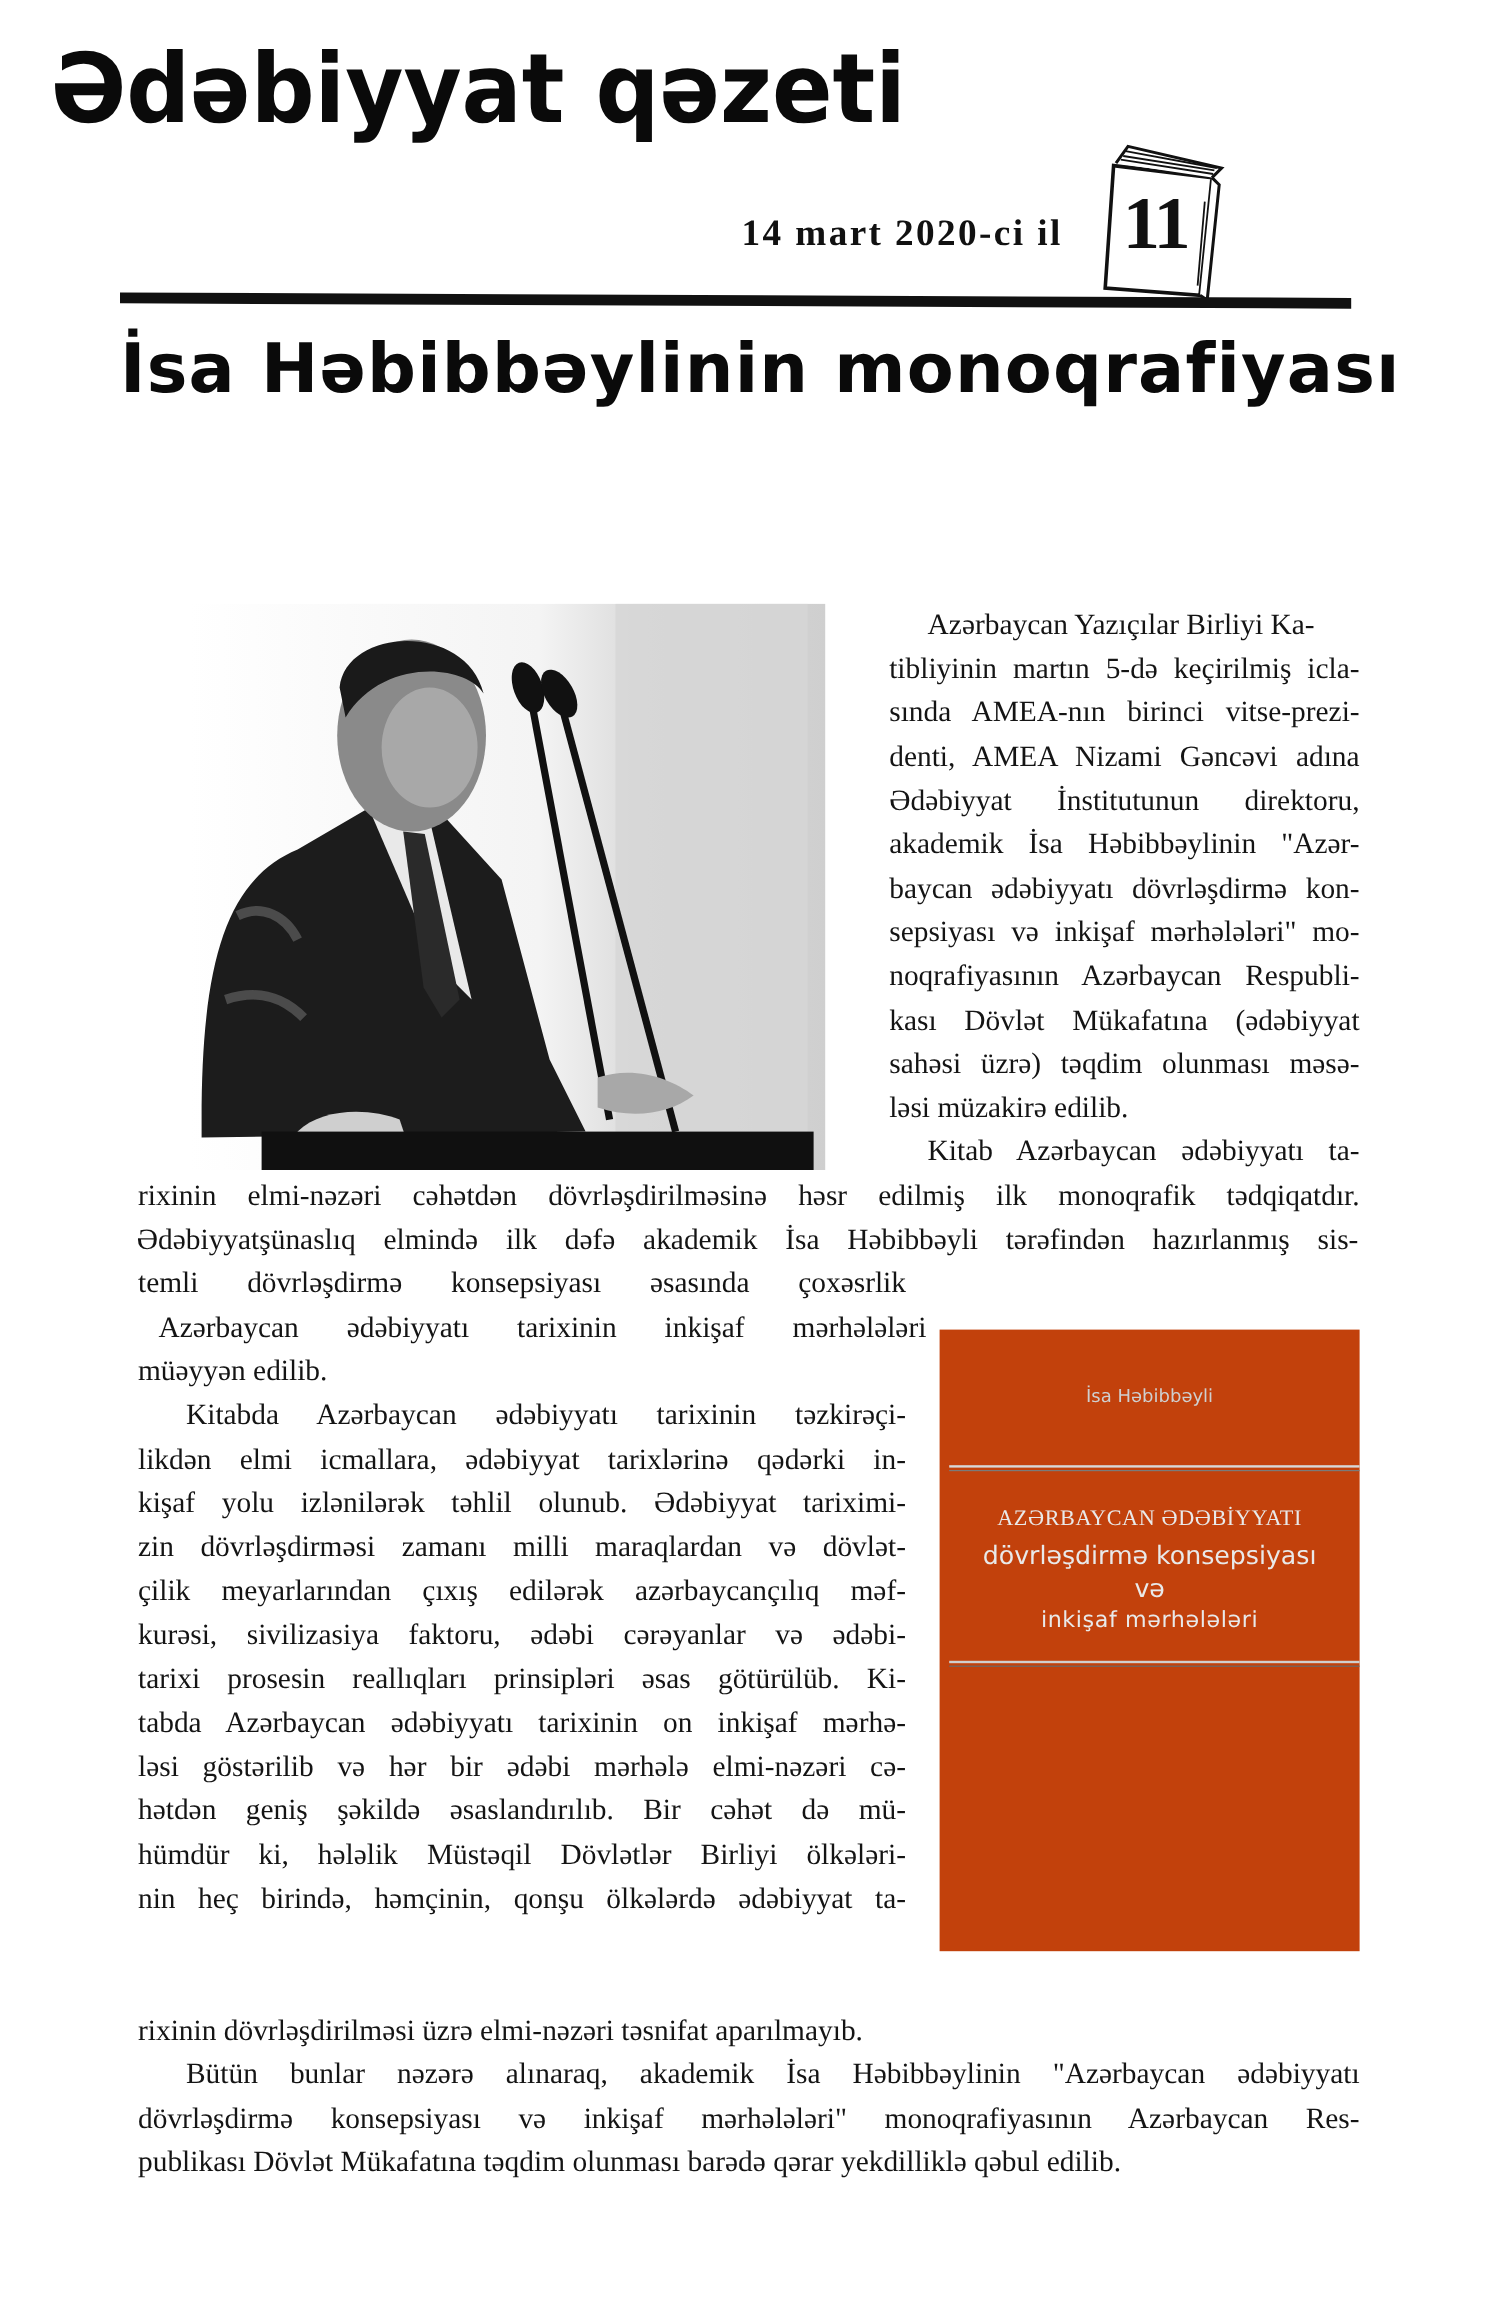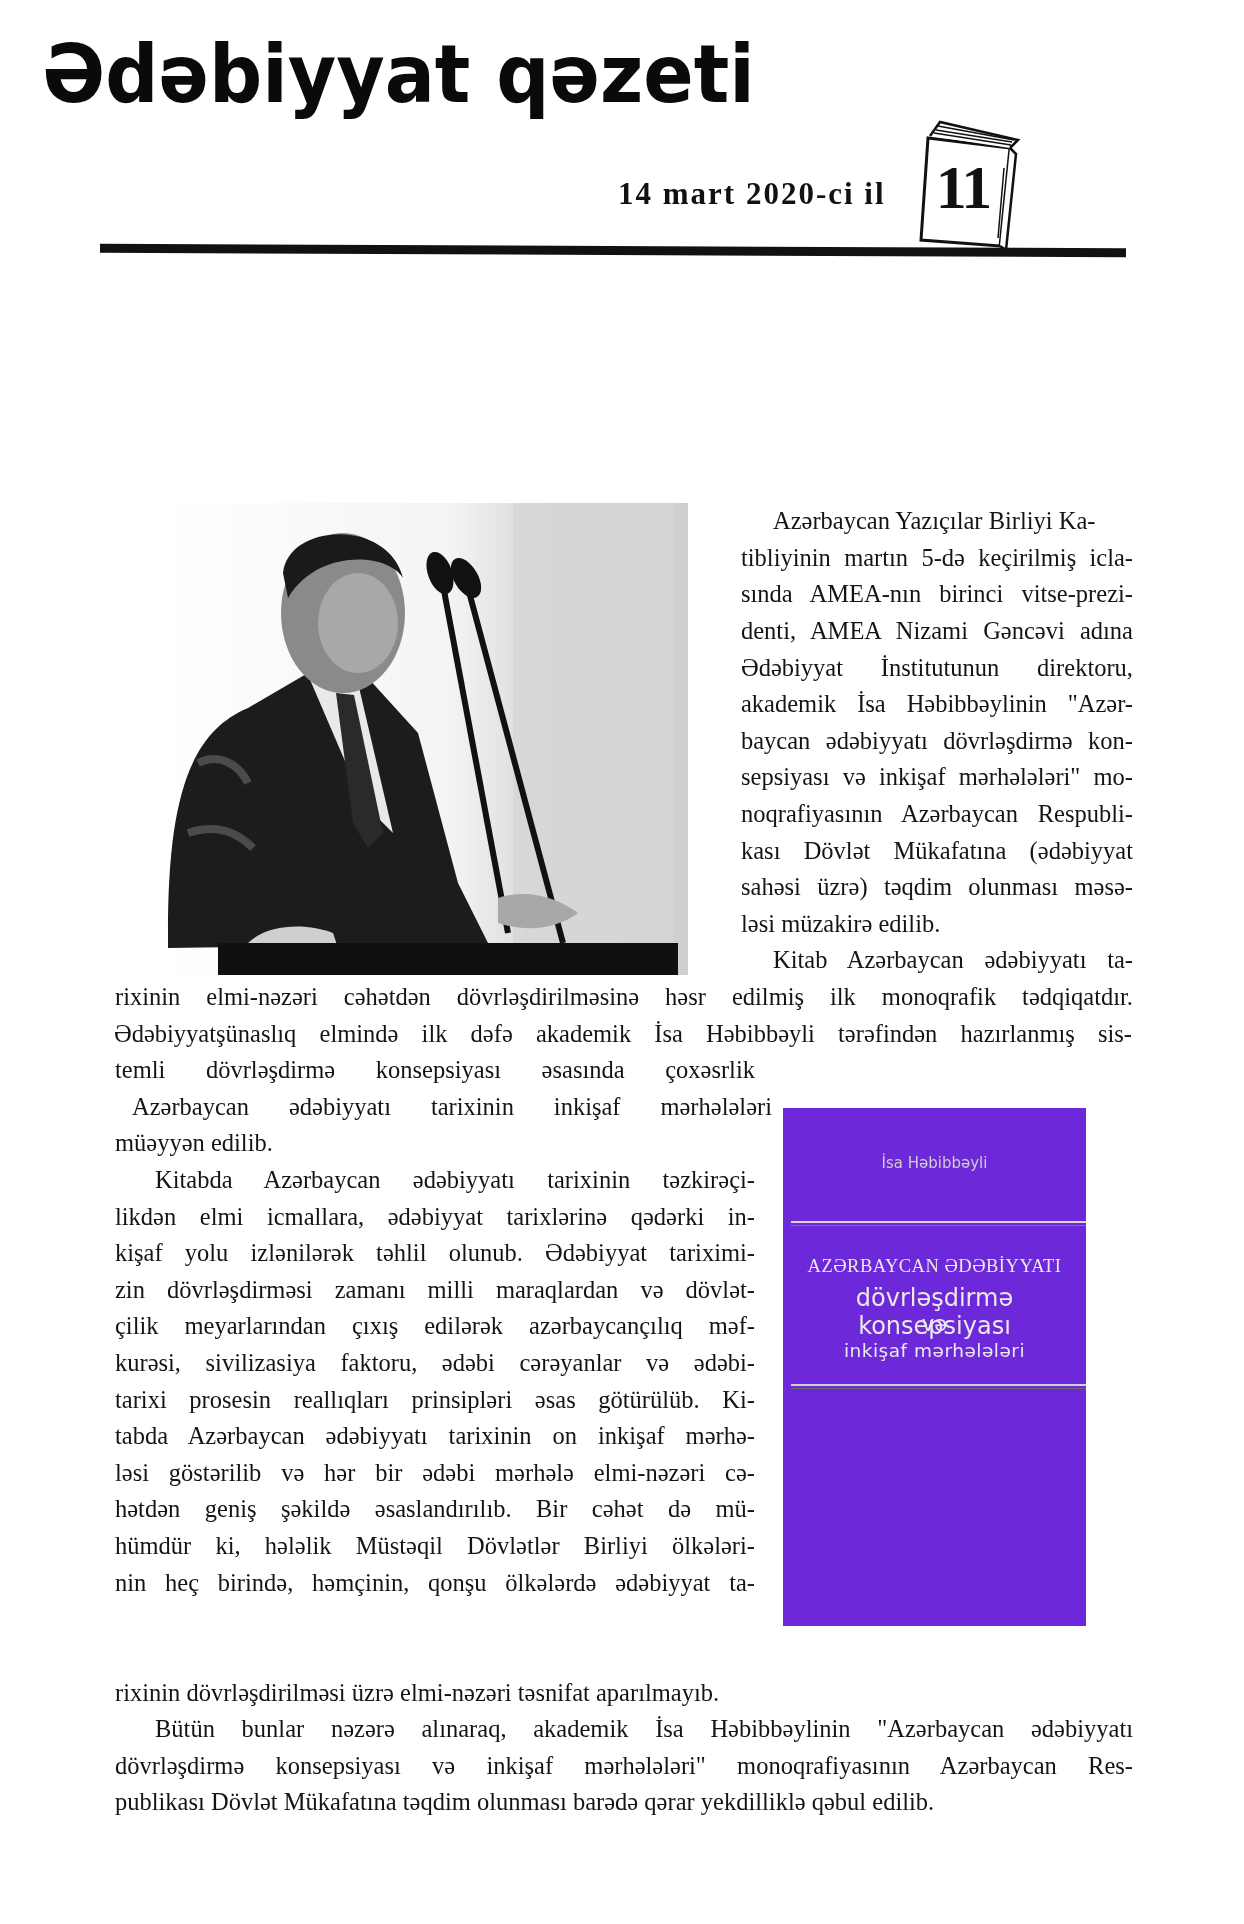--- a/index.html
+++ b/index.html
@@ -29,28 +29,28 @@
     font-size: 57px; line-height: 72px; letter-spacing: 1px; color: #0a0a0a;
   }
   .headline span { display: block; white-space: nowrap; }
   .photo { left: 158px; top: 503px; width: 530px; height: 472px; overflow: hidden; }
   .body-text {
     font-family: "Liberation Serif", serif; font-size: 24.5px; line-height: 36.6px; color: #141414;
   }
   .line { position: absolute; white-space: nowrap; }
   .just { text-align: justify; text-align-last: justify; }
   .cover {
-    left: 783px; top: 1108px; width: 303px; height: 518px; background: #6d28d9;
+    left: 783px; top: 1108px; width: 350px; height: 518px; background: #c2410c;
     font-family: "DejaVu Sans", sans-serif; color: #e9e9e9; text-align: center;
   }
   .cover .author { position: absolute; top: 46px; left: 0; right: 0; font-size: 15px; color: #cfcfcf; }
   .cover .rule1 { position: absolute; top: 113px; left: 8px; right: 0; height: 2px; background: #d8d8d8; }
   .cover .rule1b { position: absolute; top: 117px; left: 8px; right: 0; height: 1px; background: #7a7a7a; }
   .cover .t1 { position: absolute; top: 148px; left: 0; right: 0; font-size: 18.5px; letter-spacing: 0.5px; font-family: Liberation Serif, serif; }
-  .cover .t2 { position: absolute; top: 176px; left: 0; right: 0; font-size: 24px; }
+  .cover .t2 { position: absolute; top: 176px; left: 0; right: 0; font-size: 21px; }
   .cover .t3 { position: absolute; top: 204px; left: 0; right: 0; font-size: 21px; }
   .cover .t4 { position: absolute; top: 232px; left: 0; right: 0; font-size: 18.5px; letter-spacing: 0.5px; }
   .cover .rule2 { position: absolute; top: 276px; left: 8px; right: 0; height: 2px; background: #d0d0d0; }
   .cover .rule2b { position: absolute; top: 280px; left: 8px; right: 0; height: 1px; background: #6a6a6a; }
 </style>
 </head>
 <body>
 
 <div class="abs masthead">Ədəbiyyat qəzeti</div>
 <div class="abs issue-date">14 mart 2020-ci il</div>
@@ -60,20 +60,21 @@
     <path d="M92 30 L98 36 L88 132 L82 128" fill="#fff" stroke="#111" stroke-width="2.5"></path>
     <path d="M12 18 L22 4 L100 22 L92 30" fill="#fff" stroke="#111" stroke-width="2.5"></path>
     <path d="M18 12 L94 24 M20 8 L96 22 M16 15 L93 27" stroke="#111" stroke-width="1.5"></path>
     <line x1="86" y1="50" x2="80" y2="120" stroke="#111" stroke-width="1.5"></line>
   </svg>
   <div class="num">11</div>
 </div>
 <div class="abs rule"></div>
 
 <div class="abs headline">
+  <span>İsa Həbibbəylinin monoqrafiyası</span>
 </div>
 
 <div class="abs photo">
   <svg width="530" height="472" viewBox="0 0 530 472">
     <defs>
       <linearGradient id="bg" x1="0" x2="1" y1="0" y2="0">
         <stop offset="0" stop-color="#ffffff"></stop>
         <stop offset="0.55" stop-color="#f4f4f4"></stop>
         <stop offset="0.72" stop-color="#d9d9d9"></stop>
         <stop offset="1" stop-color="#cfcfcf"></stop>

